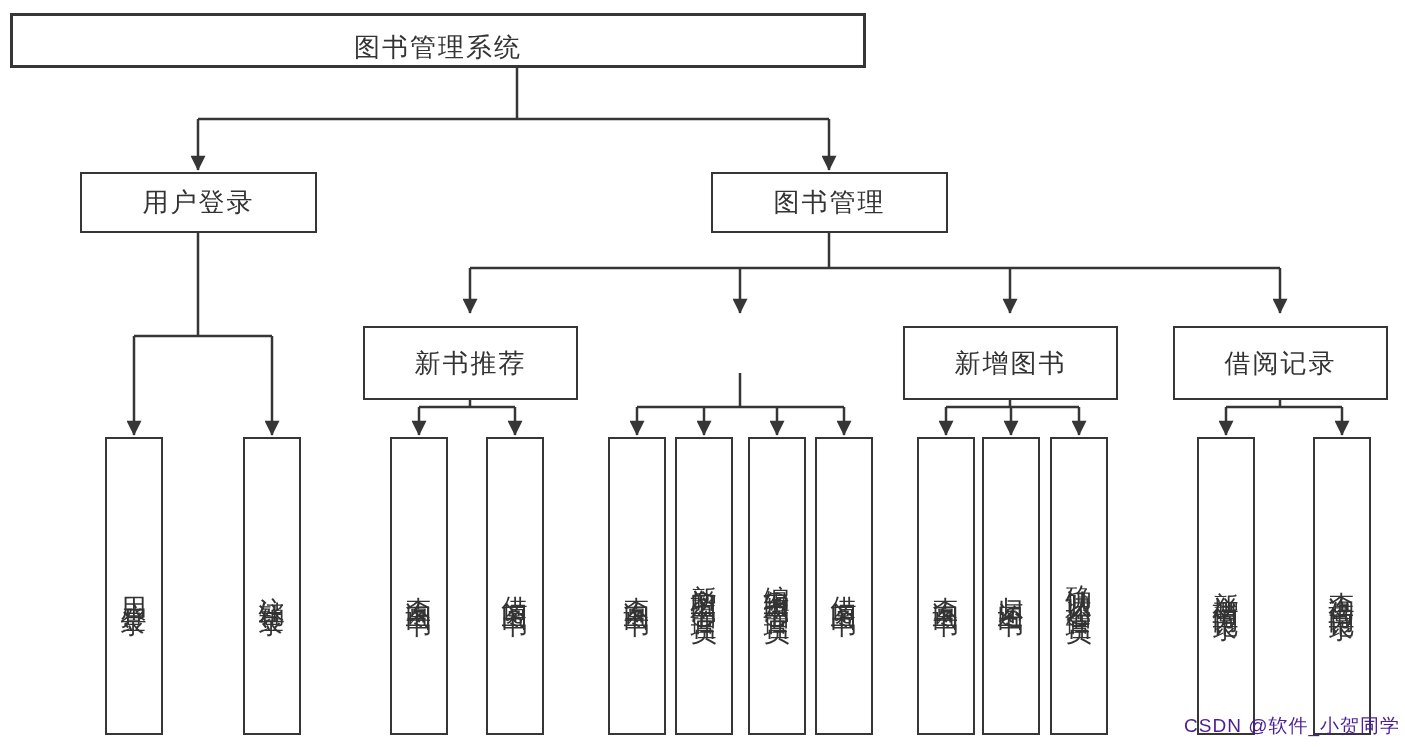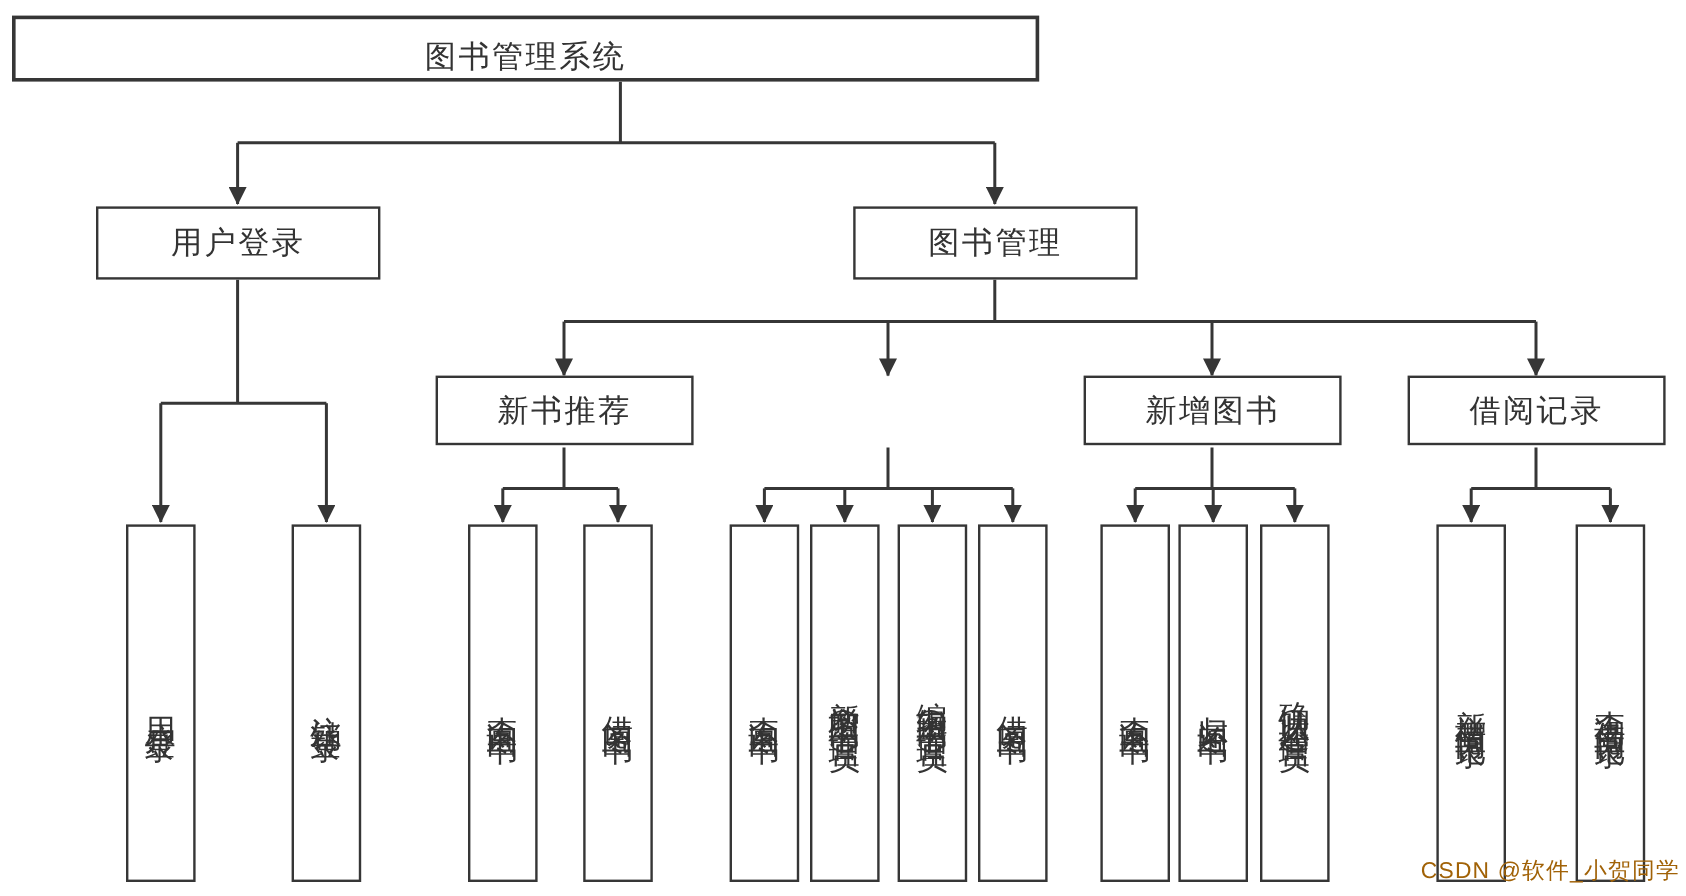--- a/index.html
+++ b/index.html
@@ -10,29 +10,29 @@
   }
   .wires{position:absolute;left:0;top:0;z-index:1;}
   .box{
     position:absolute;box-sizing:border-box;background:#ffffff;
     border:2.5px solid #363636;display:flex;align-items:center;justify-content:center;
     z-index:2;text-align:center;white-space:nowrap;
   }
   .hlabel{font-size:26px;letter-spacing:2px;color:#333333;}
   .root{left:10px;top:13px;width:856px;height:55px;border-width:3px;align-items:flex-end;}
   .lvl2{top:172px;width:237px;height:61px;}
-  .lvl3{top:313px;width:215px;height:58px;}
+  .lvl3{top:326px;width:215px;height:74px;}
   .leaf{top:437px;width:58px;height:298px;}
   .leaf .vlabel{
     writing-mode:vertical-rl;text-orientation:mixed;
     font-size:26px;letter-spacing:5px;color:#333333;line-height:1;
   }
   .watermark{
     position:absolute;right:5px;bottom:8px;z-index:3;
-    font-size:19px;letter-spacing:1px;color:#a16207;
+    font-size:19px;letter-spacing:1px;color:#4c1d95;
   }
 </style>
 </head>
 <body>
 
 <div class="canvas">
 
   <svg class="wires" width="1405" height="747" viewBox="0 0 1405 747">
     <defs>
       <marker id="arrow" viewBox="0 0 10 10" refX="9.5" refY="5" markerWidth="7.5" markerHeight="6" orient="auto">

